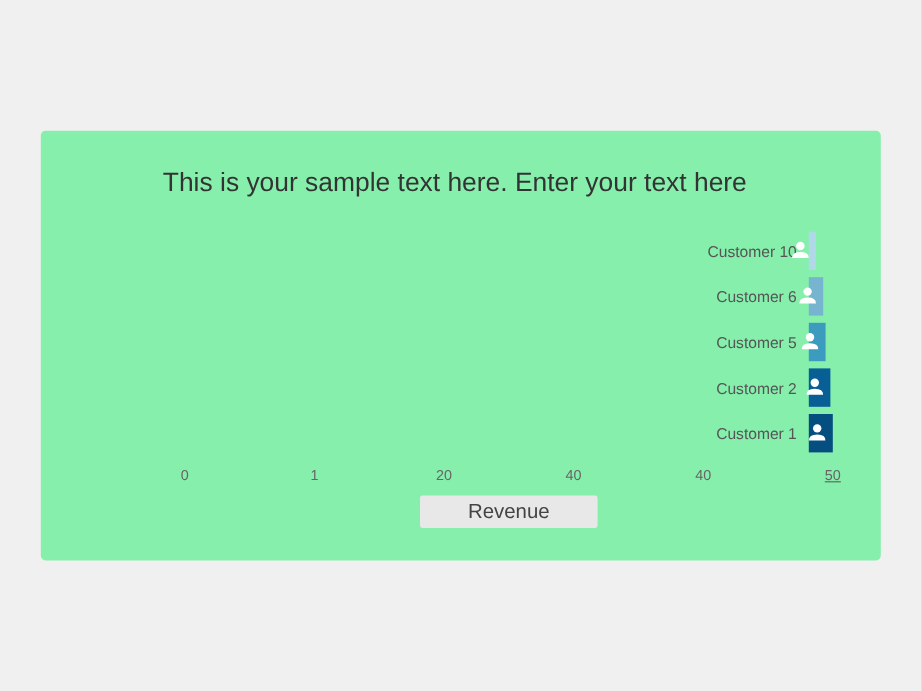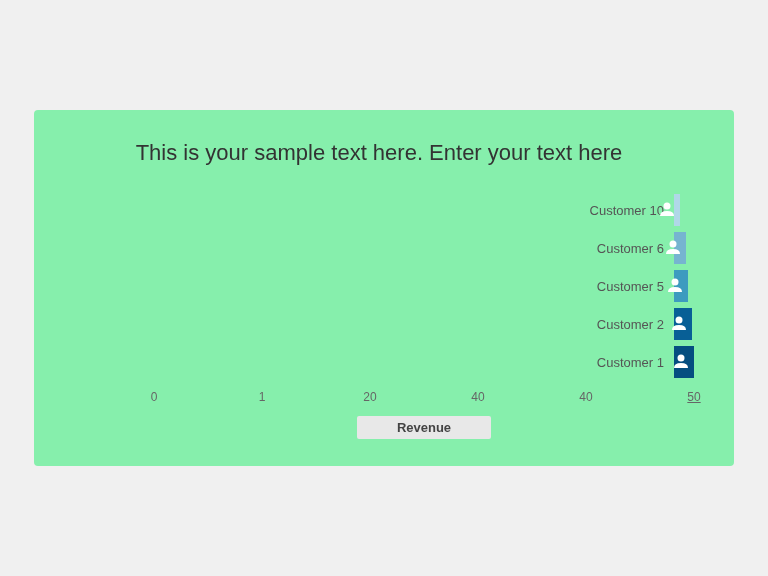--- a/index.html
+++ b/index.html
@@ -100,22 +100,22 @@
     }
 
     .x-axis-label {
       flex: 1;
       text-align: center;
     }
 
     .x-axis-label span {
       background: #e8e8e8;
       padding: 4px 40px;
-      font-size: 13px;
-      font-weight: 700;
+      font-size: 17px;
+      font-weight: 400;
       color: #444;
       border-radius: 2px;
     }
   </style>
 </head>
 <body>
 
 <div class="card">
   <div class="title">This is your sample text here. Enter your text here</div>
 

